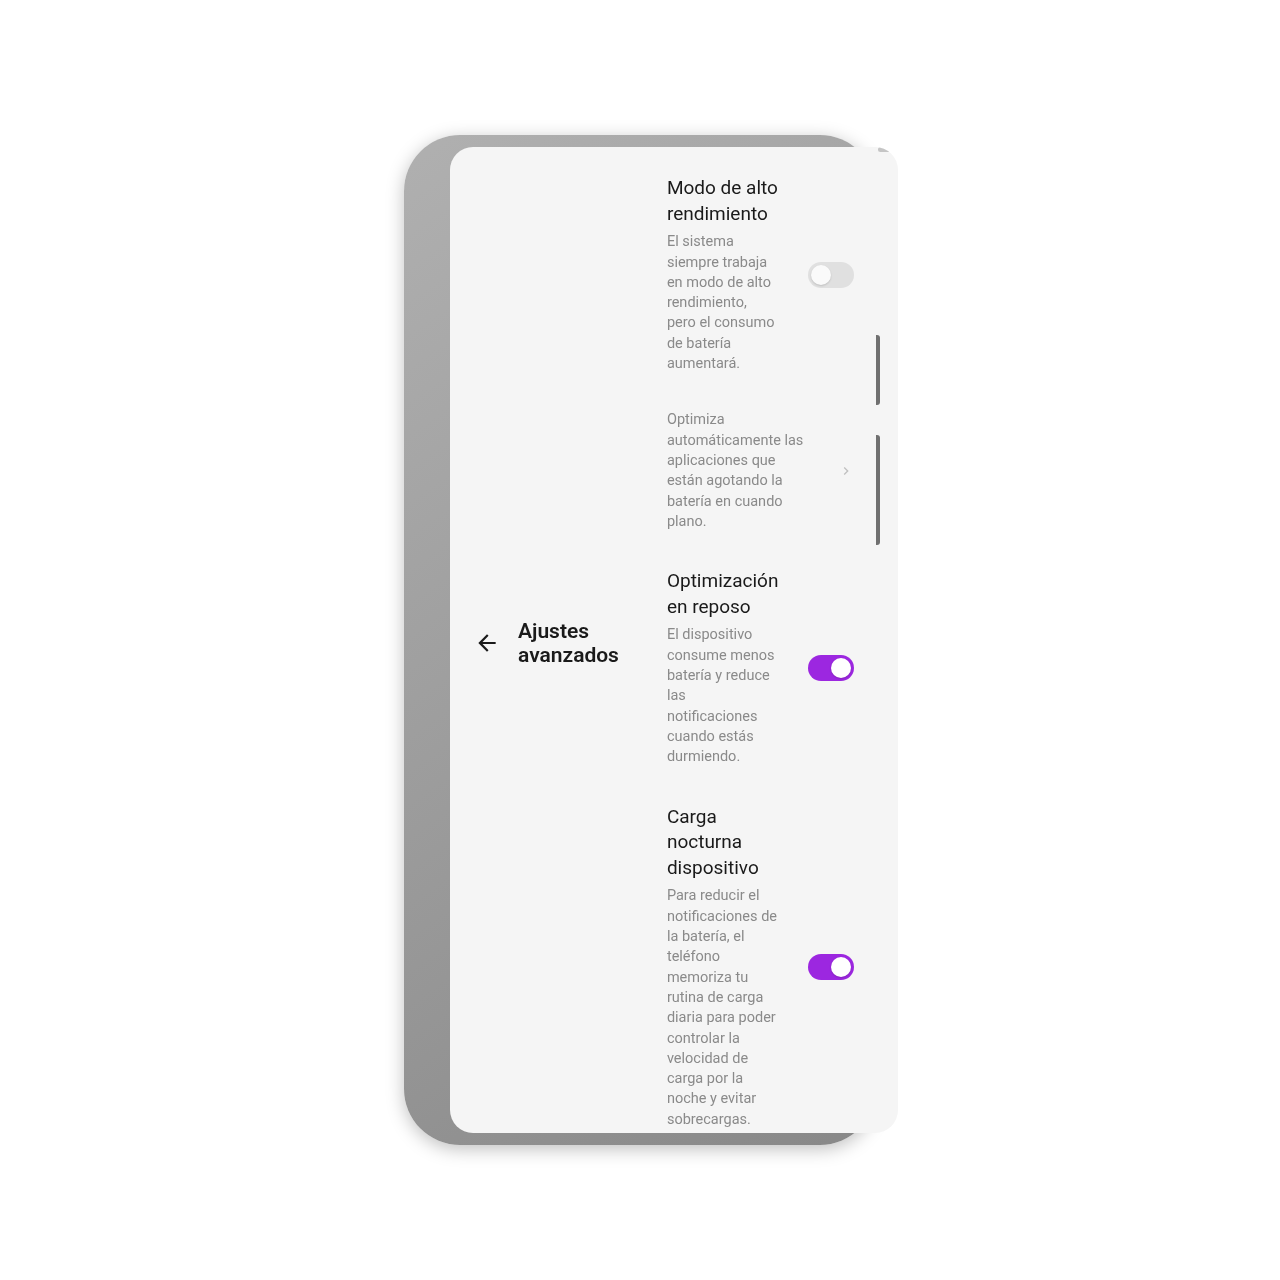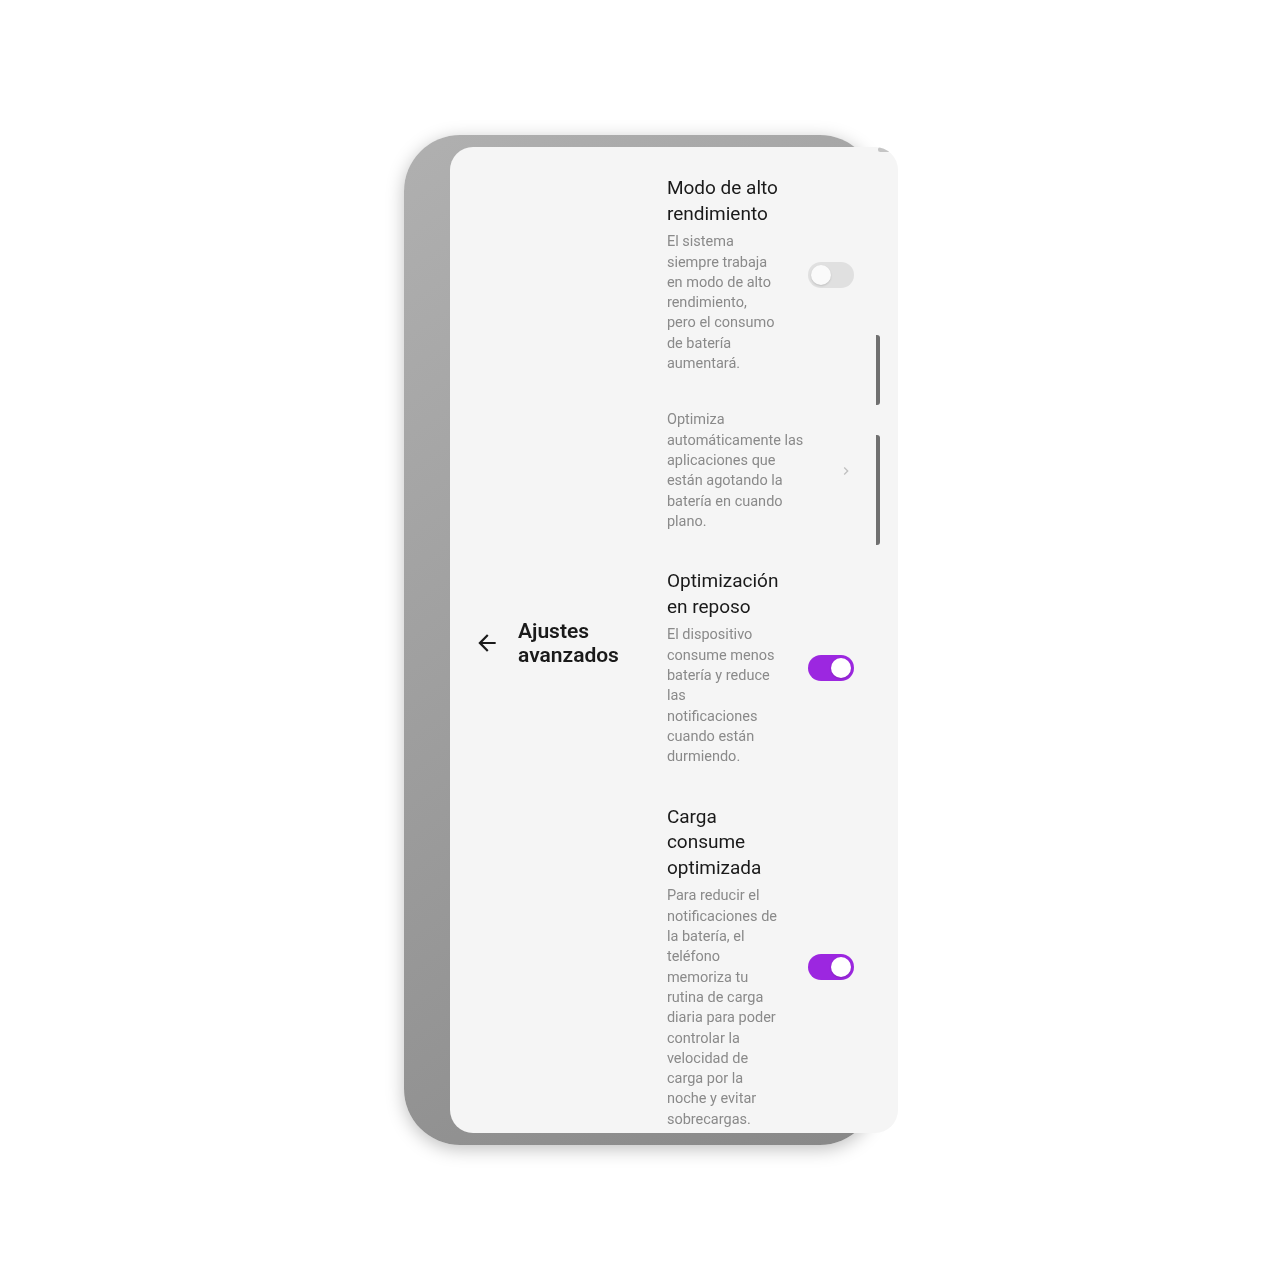--- a/index.html
+++ b/index.html
@@ -199,30 +199,30 @@
         <div class="chevron">
           <svg width="16" height="16" viewBox="0 0 24 24">
             <path d="M8.59 16.59L13.17 12 8.59 7.41 10 6l6 6-6 6-1.41-1.41z" fill="#c0c0c0"></path>
           </svg>
         </div>
       </div>
 
       <div class="setting-row">
         <div class="setting-text">
           <div class="setting-title">Optimización en reposo</div>
-          <div class="setting-desc">El dispositivo consume menos batería y reduce las notificaciones cuando están durmiendo.</div>
+          <div class="setting-desc">El dispositivo consume menos batería y reduce las notificaciones cuando estás durmiendo.</div>
         </div>
         <div class="toggle on">
           <div class="toggle-thumb"></div>
         </div>
       </div>
 
       <div class="setting-row">
         <div class="setting-text">
-          <div class="setting-title">Carga consume optimizada</div>
+          <div class="setting-title">Carga nocturna dispositivo</div>
           <div class="setting-desc">Para reducir el notificaciones de la batería, el teléfono memoriza tu rutina de carga diaria para poder controlar la velocidad de carga por la noche y evitar sobrecargas.</div>
         </div>
         <div class="toggle on">
           <div class="toggle-thumb"></div>
         </div>
       </div>
 
       <div class="setting-row">
         <div class="toggle off">
           <div class="toggle-thumb"></div>

